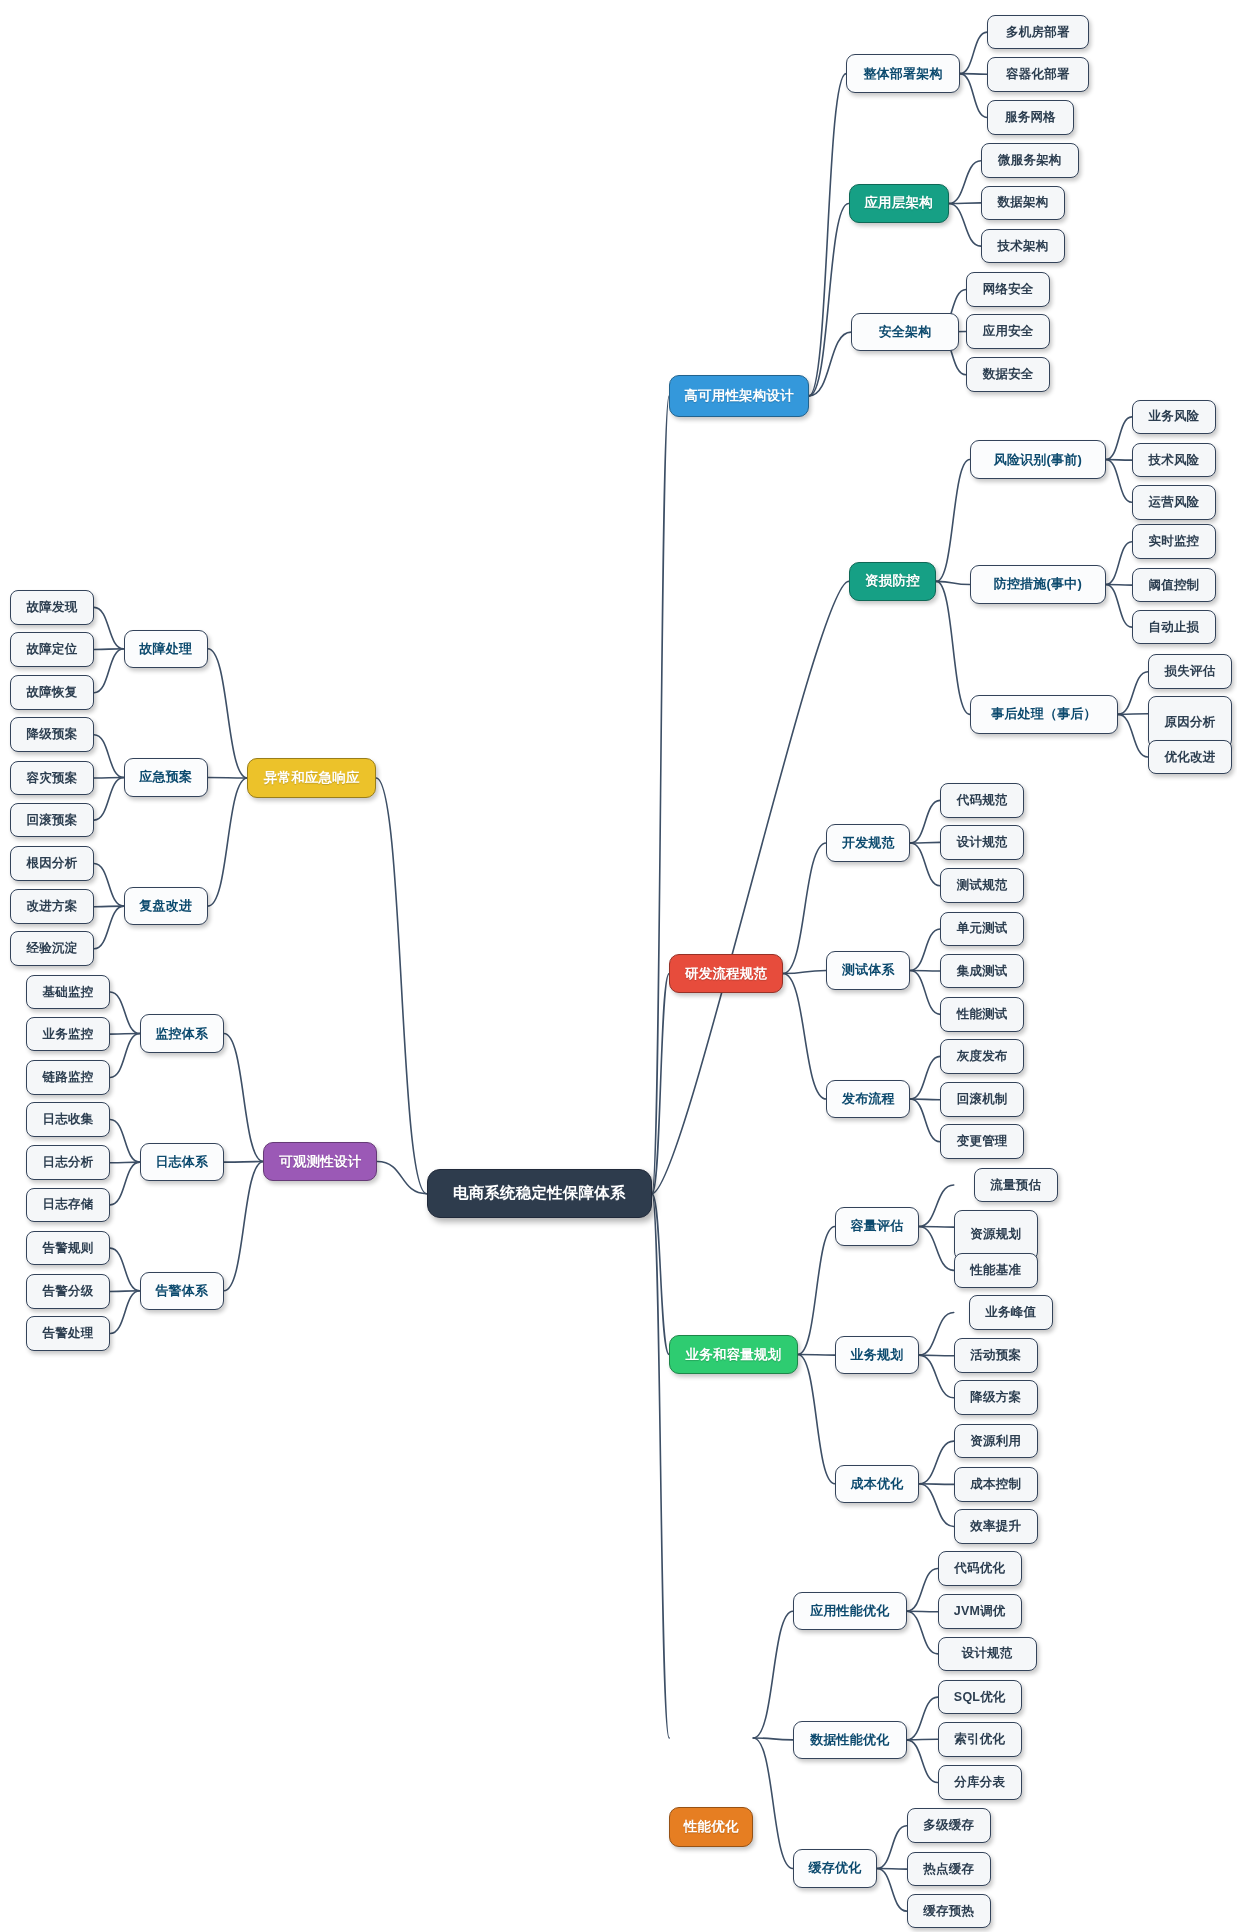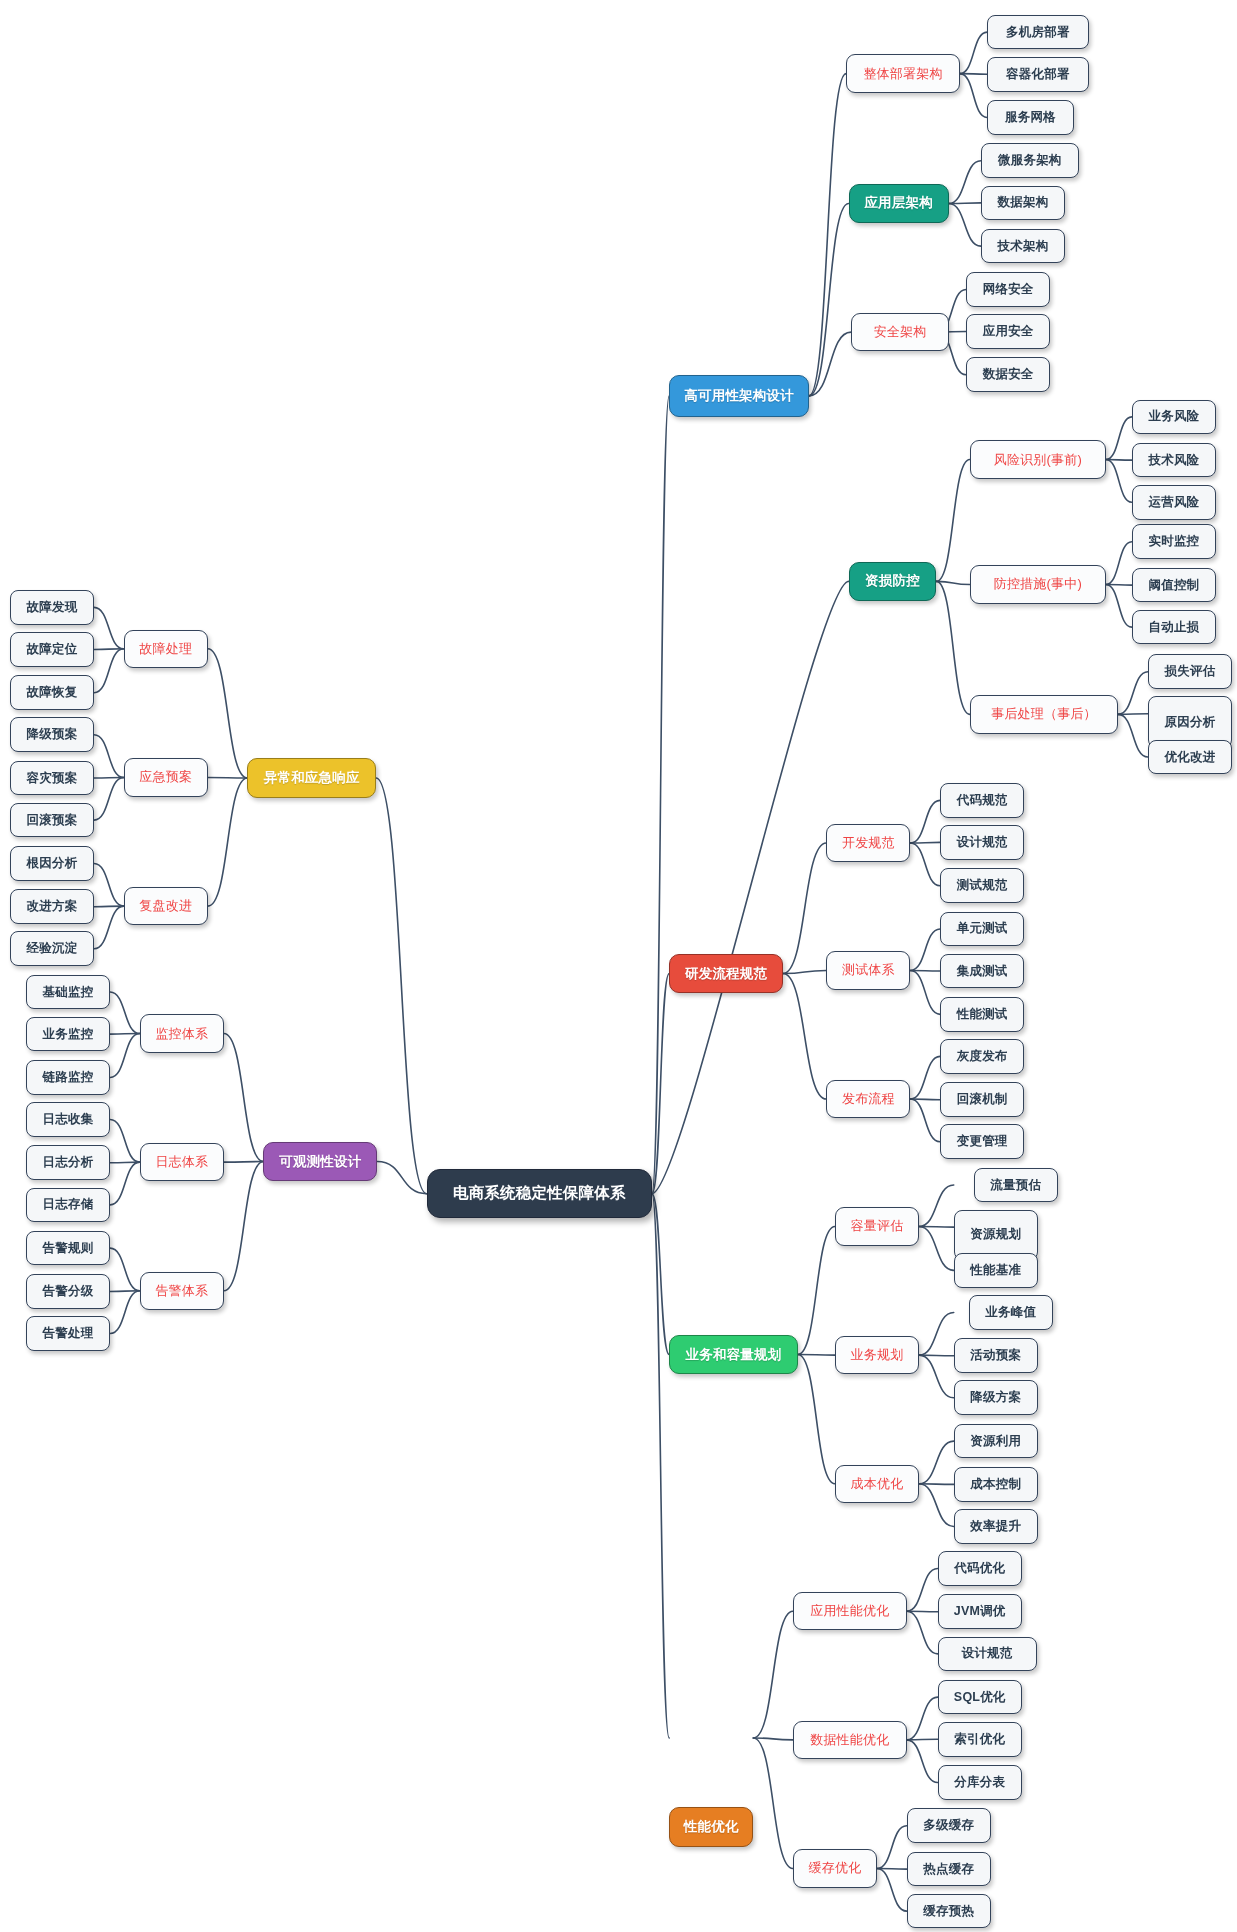--- a/index.html
+++ b/index.html
@@ -47,23 +47,23 @@
     font-size:13.5px;
     font-weight:700;
     border-radius:10px;
     border:1.6px solid rgba(0,0,0,.55);
     text-shadow:0 1px 1px rgba(0,0,0,.18);
   }
   
   .node.l2{
     background:#fbfcfd;
     border:1.5px solid #33435a;
-    color:#ef4444;
+    color:#0c4a6e;
     font-size:13px;
-    font-weight:400;
+    font-weight:700;
   }
   
   .node.l3{
     background:#f5f7f9;
     border:1.4px solid #33435a;
     color:#2c3e50;
     font-size:12.5px;
     font-weight:700;
     border-radius:8px;
   }
@@ -169,21 +169,21 @@
       <div class="node root" style="left: 426.765px; top: 1168.96px; width: 225.134px; height: 49.48px;">电商系统稳定性保障体系</div>
       <div class="node l1" style="left: 669.217px; top: 374.811px; width: 139.781px; height: 42.058px; background: rgb(52, 152, 219); border-color: rgb(34, 99, 142);">高可用性架构设计</div>
       <div class="node l2" style="left: 846.108px; top: 54.428px; width: 113.804px; height: 38.347px;">整体部署架构</div>
       <div class="node l3" style="left: 987.126px; top: 14.844px; width: 101.434px; height: 34.636px;">多机房部署</div>
       <div class="node l3" style="left: 987.126px; top: 56.902px; width: 101.434px; height: 34.636px;">容器化部署</div>
       <div class="node l3" style="left: 987.126px; top: 100.197px; width: 86.59px; height: 34.636px;">服务网格</div>
       <div class="node l1" style="left: 848.582px; top: 184.313px; width: 100.197px; height: 38.347px; background: rgb(22, 160, 133); border-color: rgb(14, 104, 86);">应用层架构</div>
       <div class="node l3" style="left: 980.941px; top: 143.492px; width: 97.723px; height: 34.636px;">微服务架构</div>
       <div class="node l3" style="left: 980.941px; top: 185.55px; width: 84.116px; height: 34.636px;">数据架构</div>
       <div class="node l3" style="left: 980.941px; top: 228.845px; width: 84.116px; height: 34.636px;">技术架构</div>
-      <div class="node l2" style="left: 851.056px; top: 312.961px; width: 98px; height: 38.347px;">安全架构</div>
+      <div class="node l2" style="left: 851.056px; top: 312.961px; width: 108px; height: 38.347px;">安全架构</div>
       <div class="node l3" style="left: 966.097px; top: 272.14px; width: 84.116px; height: 34.636px;">网络安全</div>
       <div class="node l3" style="left: 966.097px; top: 314.198px; width: 84.116px; height: 34.636px;">应用安全</div>
       <div class="node l3" style="left: 966.097px; top: 357.493px; width: 84.116px; height: 34.636px;">数据安全</div>
       <div class="node l1" style="left: 848.582px; top: 561.598px; width: 87.827px; height: 39.584px; background: rgb(22, 160, 133); border-color: rgb(14, 104, 86);">资损防控</div>
       <div class="node l2" style="left: 969.808px; top: 440.372px; width: 136.07px; height: 38.347px;">风险识别(事前)</div>
       <div class="node l3" style="left: 1131.86px; top: 399.551px; width: 84.116px; height: 34.636px;">业务风险</div>
       <div class="node l3" style="left: 1131.86px; top: 442.846px; width: 84.116px; height: 34.636px;">技术风险</div>
       <div class="node l3" style="left: 1131.86px; top: 484.904px; width: 84.116px; height: 34.636px;">运营风险</div>
       <div class="node l2" style="left: 969.808px; top: 565.309px; width: 136.07px; height: 38.347px;">防控措施(事中)</div>
       <div class="node l3" style="left: 1131.86px; top: 524.488px; width: 84.116px; height: 34.636px;">实时监控</div>

